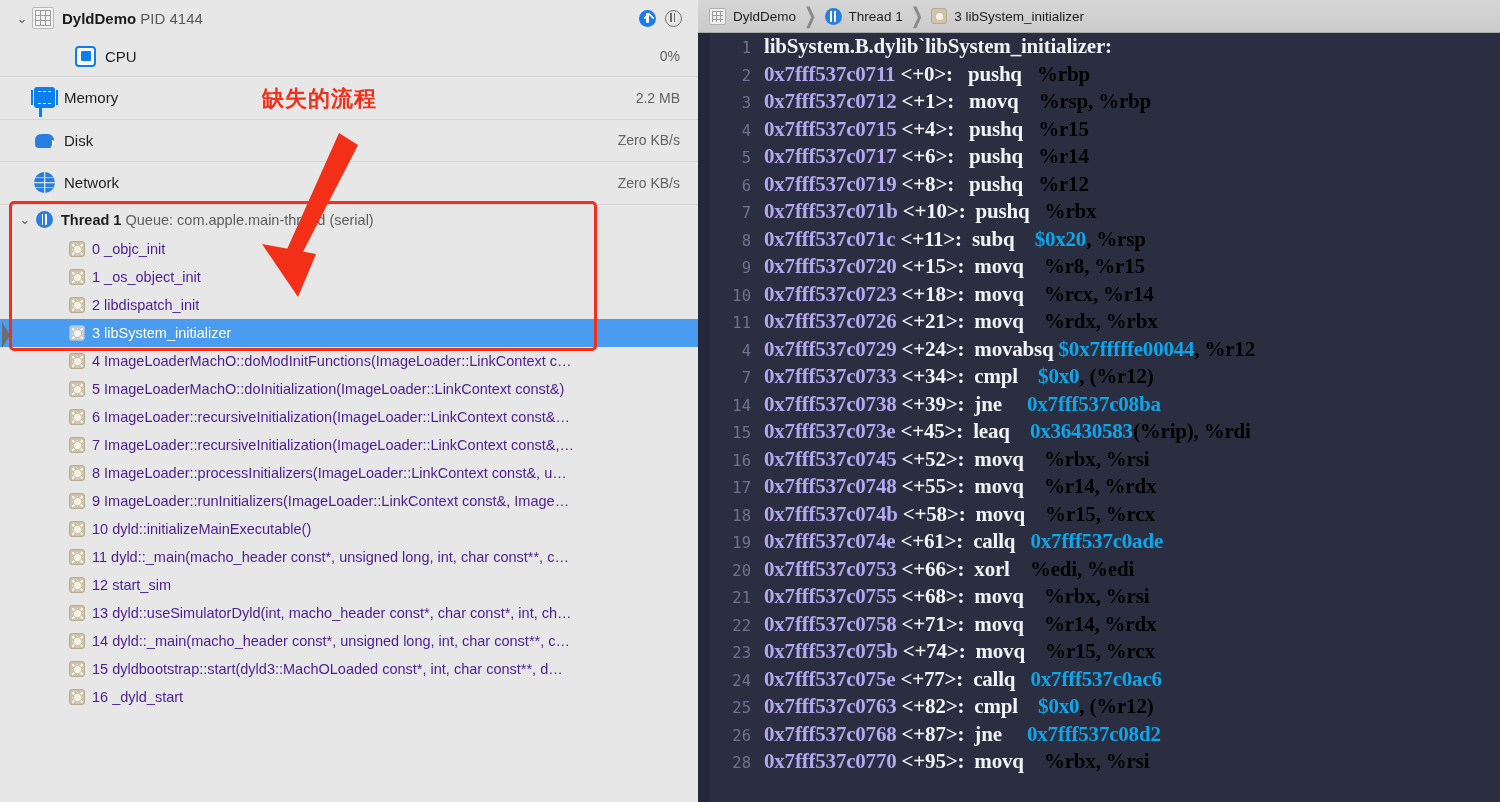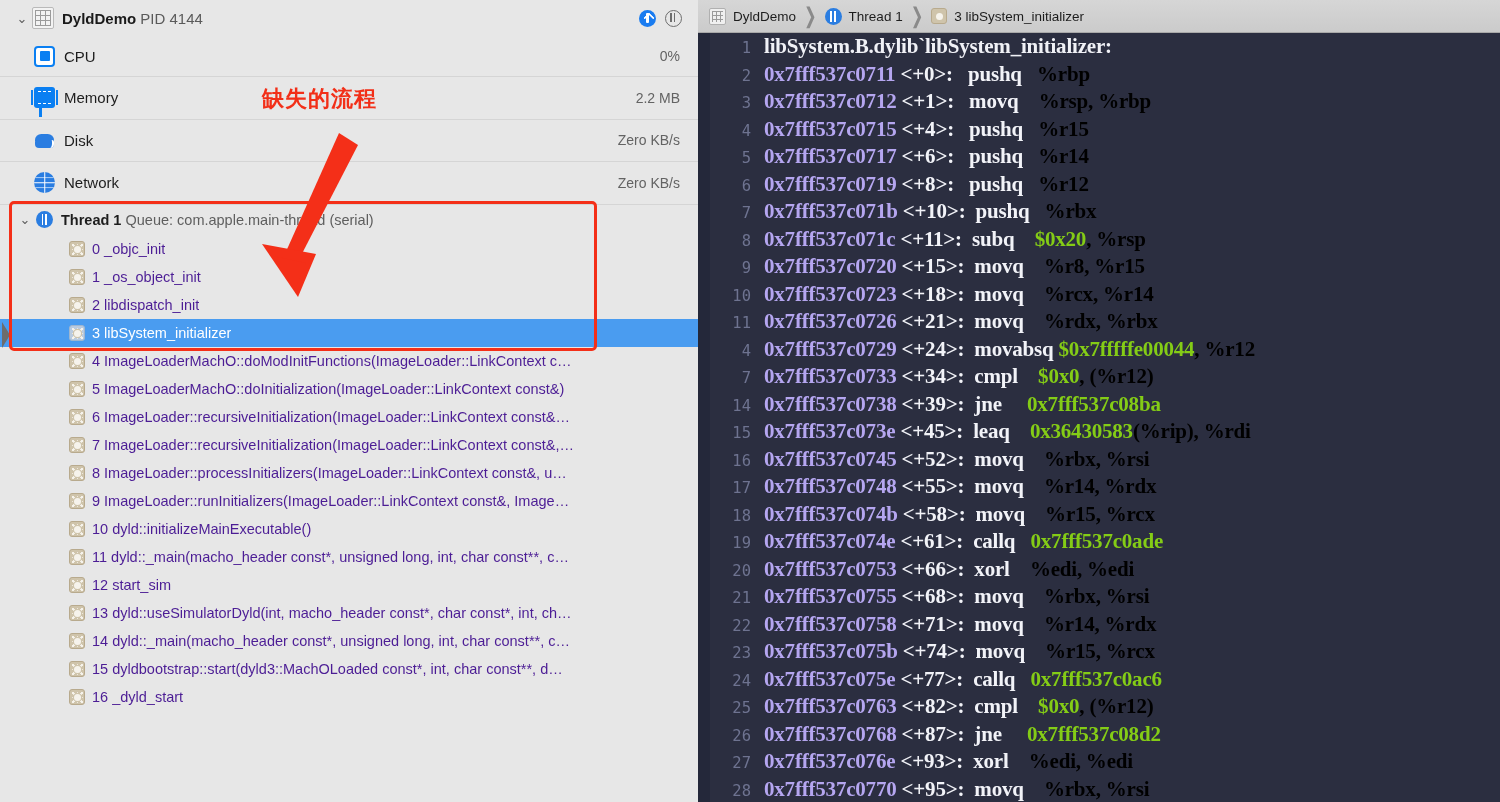--- a/index.html
+++ b/index.html
@@ -71,21 +71,21 @@
   .pause-icon::after  { left: 7.7px; }
 
   
   .res-row {
     display: flex; align-items: center;
     height: 42.5px;
     padding-left: 34px; padding-right: 18px;
     border-top: 1px solid #d5d5d5;
     position: relative;
   }
-  .res-row.first { border-top: none; height: 40px; }
+  .res-row.first { border-top: none; height: 40px; margin-left: 41px; }
   .res-label { font-size: 15px; color: #1d1d1d; }
   .res-value { margin-left: auto; font-size: 14px; color: #636363; }
   .res-icon { width: 21px; height: 21px; margin-right: 9px; flex: 0 0 21px; position: relative; }
 
   
   .icon-cpu {
     border: 2px solid #0a7ff2; border-radius: 4px; background: #fff;
   }
   .icon-cpu::after {
     content: ""; position: absolute; left: 3.5px; top: 3.5px; right: 3.5px; bottom: 3.5px;
@@ -269,21 +269,21 @@
   }
   .code-text {
     font-size: 21px; white-space: pre; letter-spacing: -0.2px;
     font-family: Liberation Serif, serif;
     font-weight: 700;
   }
   .code-text.sym   { color: #f0f1f6; }
   .tok-addr { color: #b5a6f0; }
   .tok-off  { color: #f2f3f8; }
   .tok-mn   { color: #f2f3f8; }
-  .tok-num  { color: #84cc16; }
+  .tok-num  { color: #0ea5e9; }
 </style>
 </head>
 <body>
 
 <div id="app">
 
   <div id="left-panel">
 
     <div class="proc-header">
       <span class="disclosure">⌄</span>
@@ -527,23 +527,19 @@
           </div>
           <div class="code-line">
             <span class="ln">25</span>
             <span class="code-text"><span class="tok-addr">0x7fff537c0763 </span><span class="tok-off">&lt;+82&gt;:  </span><span class="tok-mn">cmpl    </span><span><span class="tok-num">$0x0</span>, (%r12)</span></span>
           </div>
           <div class="code-line">
             <span class="ln">26</span>
             <span class="code-text"><span class="tok-addr">0x7fff537c0768 </span><span class="tok-off">&lt;+87&gt;:  </span><span class="tok-mn">jne     </span><span><span class="tok-num">0x7fff537c08d2</span></span></span>
           </div>
           <div class="code-line">
-            <span class="ln">27</span>
-            <span class="code-text"><span class="tok-addr">0x7fff537c076e </span><span class="tok-off">&lt;+93&gt;:  </span><span class="tok-mn">xorl    </span><span>%edi, %edi</span></span>
-          </div>
-          <div class="code-line">
             <span class="ln">28</span>
             <span class="code-text"><span class="tok-addr">0x7fff537c0770 </span><span class="tok-off">&lt;+95&gt;:  </span><span class="tok-mn">movq    </span><span>%rbx, %rsi</span></span>
           </div>
         </div>
     </div>
   </div>
 </div>
 
 </body></html>

